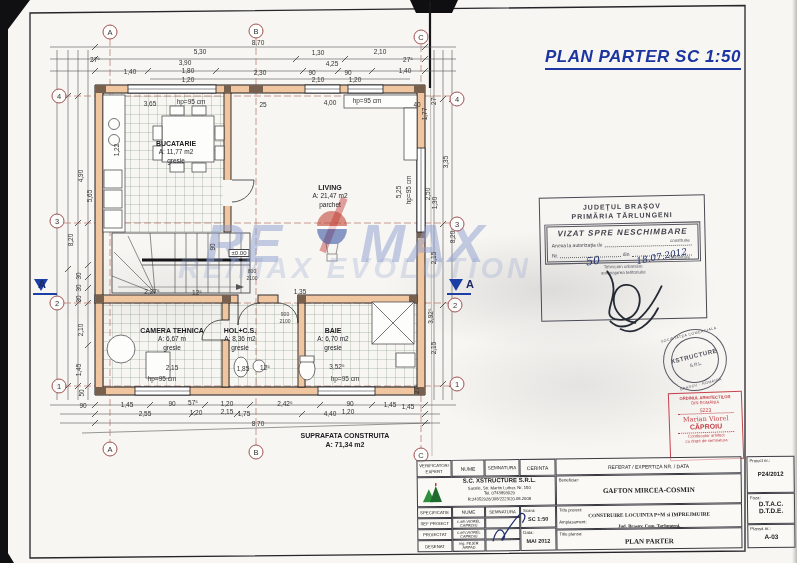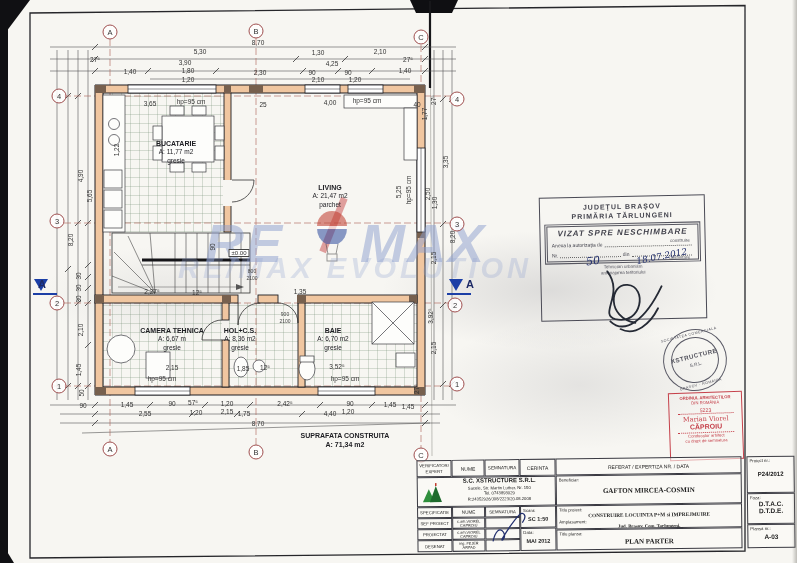--- a/index.html
+++ b/index.html
@@ -437,20 +437,21 @@
       <div class="room area" style="left: 345px; top: 440px;">
         <span class="rn">SUPRAFATA CONSTRUITA</span>
         <span>A: 71,34 m2</span>
       </div>
     </div>
   <div class="layer">
       <span class="section-letter" style="left: 42px; top: 284px;">A</span>
       <span class="section-letter" style="left: 470px; top: 284px;">A</span>
     </div>
 
+  <div id="plan-title">PLAN PARTER SC 1:50</div>
 
   <div id="stamp-townhall">
     <div class="th-title">
       <div>JUDEŢUL BRAŞOV</div>
       <div>PRIMĂRIA TĂRLUNGENI</div>
     </div>
     <div class="th-inner">
       <div class="th-vizat">VIZAT SPRE NESCHIMBARE</div>
       <div class="th-side" style="top:13px;">construire</div>
       <div class="th-row">

